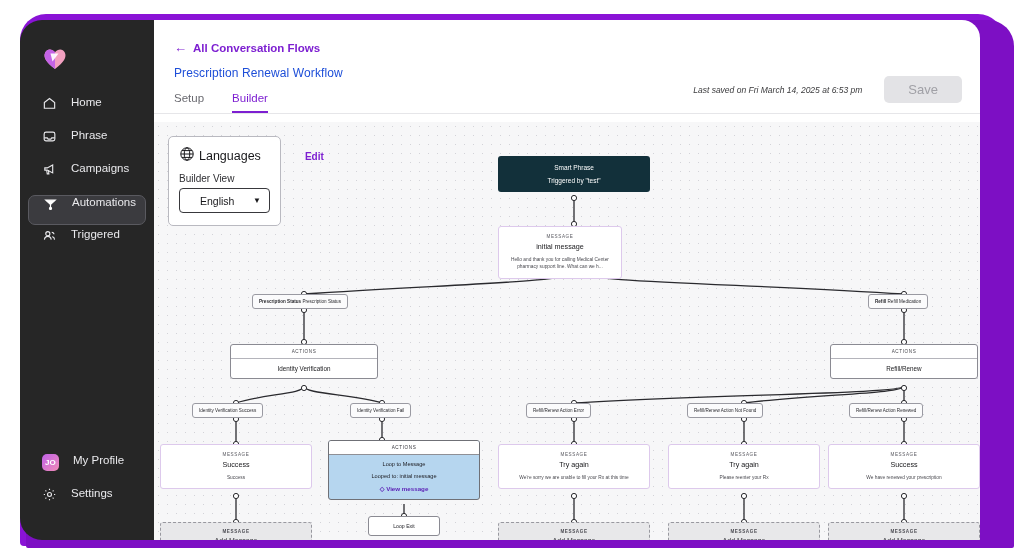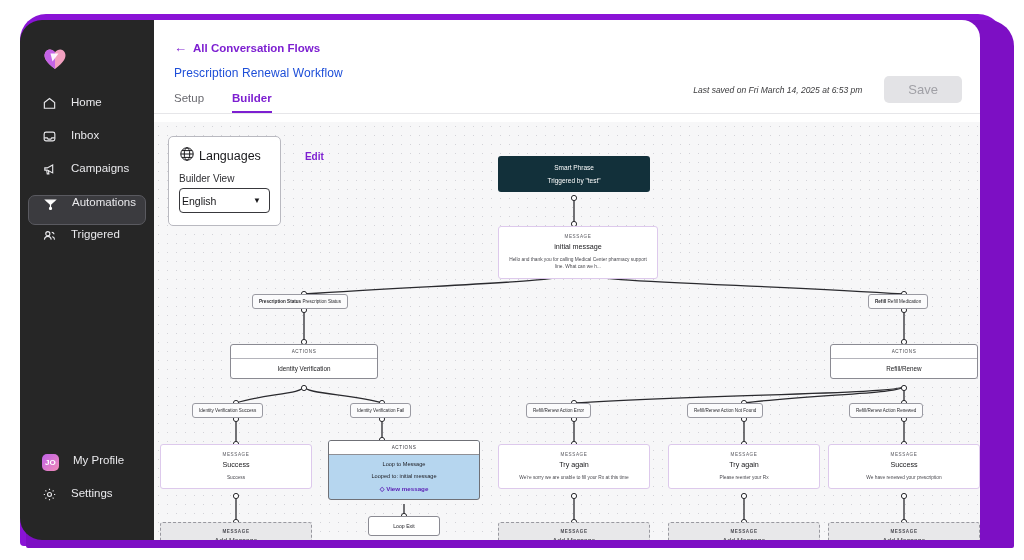--- a/index.html
+++ b/index.html
@@ -118,21 +118,21 @@
     padding-left: 20px;
     display: flex; gap: 28px;
     border-bottom: 1px solid #e6e6e9;
   }
   .tab {
     font-size: 11.5px; color: #6a6a70;
     padding-bottom: 7px;
     cursor: pointer;
     border-bottom: 2.5px solid transparent;
   }
-  .tab.active { color: #7d1fd1; font-weight: bold; border-bottom-color: #7d1fd1; }
+  .tab.active { color: #7d1fd1; font-weight: normal; border-bottom-color: #7d1fd1; }
 
   
   .canvas {
     position: absolute;
     left: 0; top: 102px;
     width: 826px; height: 418px;
     background-color: #f7f7f8;
     background-image: radial-gradient(#d3d3d8 0.7px, transparent 0.7px);
     background-size: 9px 9px;
     overflow: hidden;
@@ -148,21 +148,21 @@
     padding: 9px 10px 12px 10px;
   }
   .lang-head { display: flex; align-items: center; gap: 4px; }
   .lang-title { font-size: 12.5px; color: #17171a; flex: 1; }
   .lang-edit { font-size: 10px; color: #7d1fd1; font-weight: bold; cursor: pointer; padding-left: 40px; }
   .lang-sub { font-size: 10px; color: #2e2e32; margin: 7px 0 4px 0; }
   .lang-select {
     position: relative;
     border: 1px solid #38383c; border-radius: 4px;
     height: 25px; display: flex; align-items: center;
-    padding: 0 2px;
+    padding: 0 20px;
     font-size: 10.5px; color: #17171a;
     background: #fff;
     cursor: pointer;
   }
   .lang-select .caret { position: absolute; right: 8px; font-size: 8px; color: #18181b; }
 
   
   .node { position: absolute; }
 
   .node-dark {
@@ -276,21 +276,21 @@
         </span>
         <span>Home</span>
       </div>
       <div class="nav-item">
         <span class="nav-icon">
           <svg width="15" height="15" viewBox="0 0 16 16" fill="none" stroke="#e9e9ec" stroke-width="1.2">
             <rect x="2.3" y="3.3" width="11.4" height="9.4" rx="2"></rect>
             <path d="M2.4 9.4 H5.6 L6.5 10.8 H9.5 L10.4 9.4 H13.6"></path>
           </svg>
         </span>
-        <span>Inbox</span>
+        <span>Phrase</span>
       </div>
       <div class="nav-item">
         <span class="nav-icon">
           <svg width="15" height="15" viewBox="0 0 16 16" fill="none" stroke="#e9e9ec" stroke-width="1.2">
             <path d="M3 6.3 H5.6 L11.4 3.2 V11.6 L5.6 8.6 H3 Z"></path>
             <path d="M5 8.8 L5.6 12.6 H7.3 L6.9 8.8"></path>
           </svg>
         </span>
         <span>Campaigns</span>
       </div>
@@ -442,21 +442,21 @@
           <span>English</span>
           <span class="caret">▼</span>
         </div>
       </div>
 
       <div class="node node-dark" style="left:344px; top:34px; width:152px;">
         <div class="t1">Smart Phrase</div>
         <div class="t2">Triggered by "test"</div>
       </div>
 
-      <div class="node node-msg" style="left:344px; top:104px; width:160px;">
+      <div class="node node-msg" style="left:344px; top:104px; width:124px;">
         <div class="kind">MESSAGE</div>
         <div class="title">initial message</div>
         <div class="body">Hello and thank you for calling Medical Center pharmacy support line. What can we h...</div>
       </div>
 
       <div class="node node-cond" style="left:98px; top:172px;">
         <span class="bold">Prescription Status</span>
         <span>Prescription Status</span>
       </div>
       <div class="node node-cond" style="left:714px; top:172px;">

